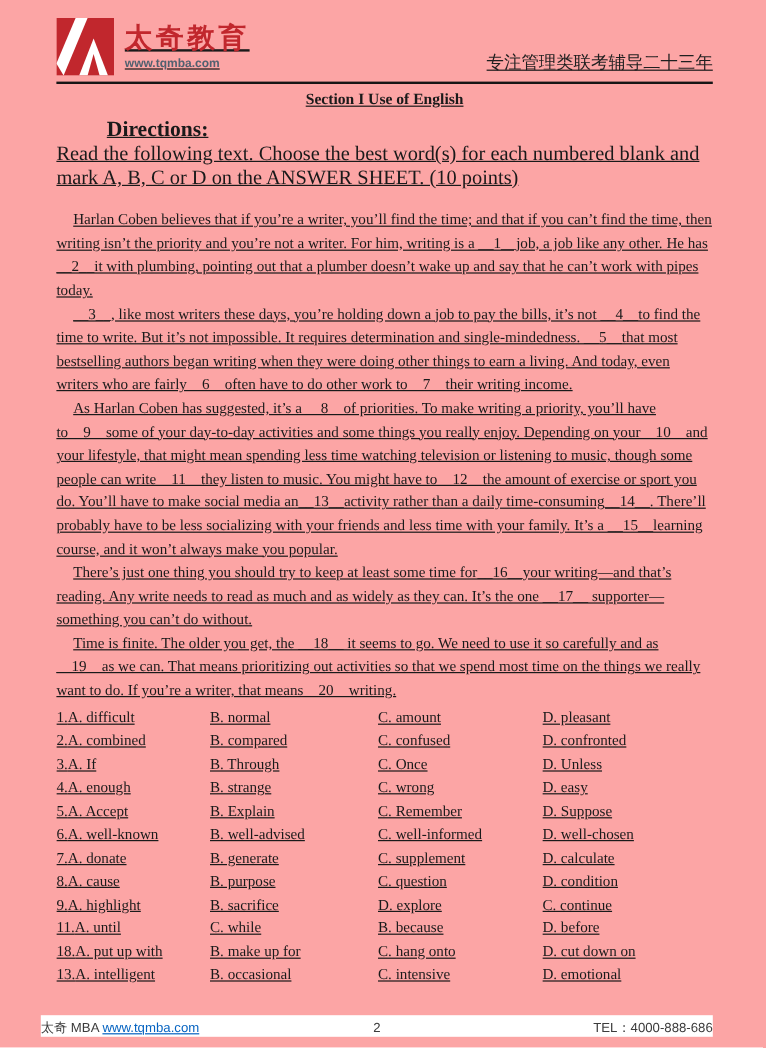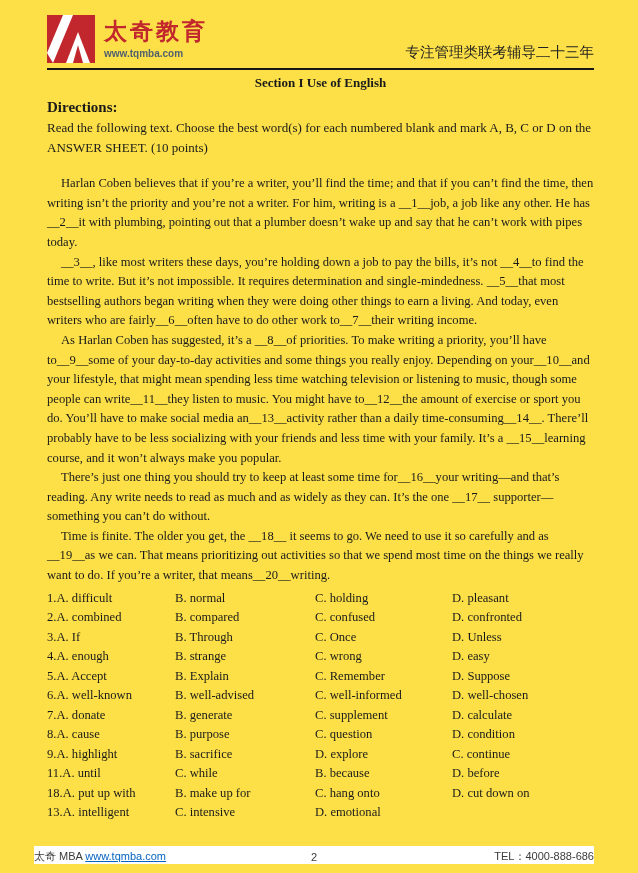--- a/index.html
+++ b/index.html
@@ -1,24 +1,25 @@
 <!DOCTYPE html>
 <html style="--brand-red: #c1272d; --link-blue: #0563c1; --text: #1a1a1a;"><head>
 <meta charset="utf-8">
 <style>
   * { margin: 0; padding: 0; box-sizing: border-box; }
   html, body { background: #ffffff; }
   .page {
     width: 638px; height: 873px;
-    background: #fde047;
+    background: #fca5a5;
     position: relative;
     overflow: hidden;
     font-family: "Liberation Serif", serif;
     color: var(--text, #1a1a1a);
     margin: 0 auto;
+    text-decoration: underline;
   }
   .content { padding: 0 44px 0 47px; }
 
   
   .header {
     display: flex; justify-content: space-between; align-items: flex-end;
     padding: 15px 0 5px 0;
     border-bottom: 2px solid #161616;
   }
   .logo-block { display: flex; align-items: center; gap: 9px; }
@@ -29,22 +30,22 @@
     color: var(--brand-red, #c1272d); line-height: 1.1;
   }
   .logo-url {
     font-family: "Liberation Sans", sans-serif;
     font-weight: bold; font-size: 10px; color: #51606f; margin-top: 3px;
   }
   .tagline { font-size: 14.5px; color: #1f1f1f; padding-bottom: 1px; }
 
   
   .section-title { text-align: center; font-weight: bold; font-size: 13px; margin-top: 5px; }
-  .directions-label { font-weight: bold; font-size: 15px; margin-top: 7px; line-height: 19px; }
-  .directions-text { font-size: 13px; line-height: 19.6px; margin-top: 1px; }
+  .directions-label { font-weight: bold; font-size: 18px; margin-top: 7px; line-height: 19px; margin-left: 42px; }
+  .directions-text { font-size: 17px; line-height: 19.6px; margin-top: 1px; }
 
   
   .passage { margin-top: 17px; }
   .para { font-size: 12.6px; line-height: 19.6px; text-indent: 14px; }
 
   
   .options { margin-top: 3px; font-size: 12.6px; }
   .opt-row {
     display: grid;
     grid-template-columns: 128px 140px 137px 1fr;
@@ -98,21 +99,21 @@
       <p class="para">__3__, like most writers these days, you’re holding down a job to pay the bills, it’s not __4__to find the time to write. But it’s not impossible. It requires determination and single-mindedness. __5__that most bestselling authors began writing when they were doing other things to earn a living. And today, even writers who are fairly__6__often have to do other work to__7__their writing income.</p>
       <p class="para">As Harlan Coben has suggested, it’s a __8__of priorities. To make writing a priority, you’ll have to__9__some of your day-to-day activities and some things you really enjoy. Depending on your__10__and your lifestyle, that might mean spending less time watching television or listening to music, though some people can write__11__they listen to music. You might have to__12__the amount of exercise or sport you do. You’ll have to make social media an__13__activity rather than a daily time-consuming__14__. There’ll probably have to be less socializing with your friends and less time with your family. It’s a __15__learning course, and it won’t always make you popular.</p>
       <p class="para">There’s just one thing you should try to keep at least some time for__16__your writing—and that’s reading. Any write needs to read as much and as widely as they can. It’s the one __17__ supporter—something you can’t do without.</p>
       <p class="para">Time is finite. The older you get, the __18__ it seems to go. We need to use it so carefully and as __19__as we can. That means prioritizing out activities so that we spend most time on the things we really want to do. If you’re a writer, that means__20__writing.</p>
     </div>
 
     <div class="options">
       <div class="opt-row">
         <span class="oc"><span>1.</span><span>A. difficult</span></span>
         <span class="oc">B. normal</span>
-        <span class="oc">C. holding</span>
+        <span class="oc">C. amount</span>
         <span class="oc">D. pleasant</span>
       </div>
       <div class="opt-row">
         <span class="oc"><span>2.</span><span>A. combined</span></span>
         <span class="oc">B. compared</span>
         <span class="oc">C. confused</span>
         <span class="oc">D. confronted</span>
       </div>
       <div class="opt-row">
         <span class="oc"><span>3.</span><span>A. If</span></span>
@@ -163,20 +164,21 @@
         <span class="oc">D. before</span>
       </div>
       <div class="opt-row">
         <span class="oc"><span>18.</span><span>A. put up with</span></span>
         <span class="oc">B. make up for</span>
         <span class="oc">C. hang onto</span>
         <span class="oc">D. cut down on</span>
       </div>
       <div class="opt-row">
         <span class="oc"><span>13.</span><span>A. intelligent</span></span>
+        <span class="oc">B. occasional</span>
         <span class="oc">C. intensive</span>
         <span class="oc">D. emotional</span>
       </div>
     </div>
 
   </div>
 
   <div class="footer">
     <div class="footer-left"><span>太奇 MBA </span><span class="footer-link">www.tqmba.com</span></div>
     <div class="footer-page">2</div>

